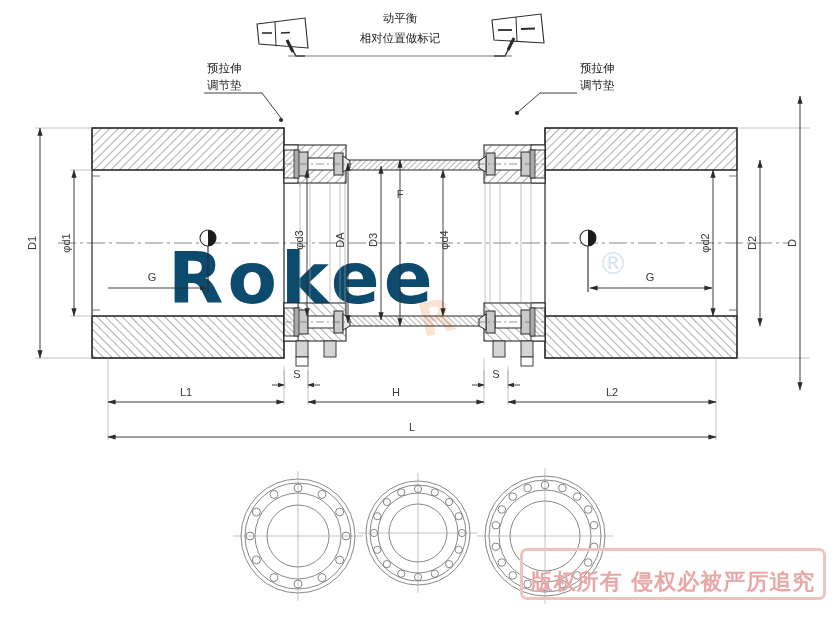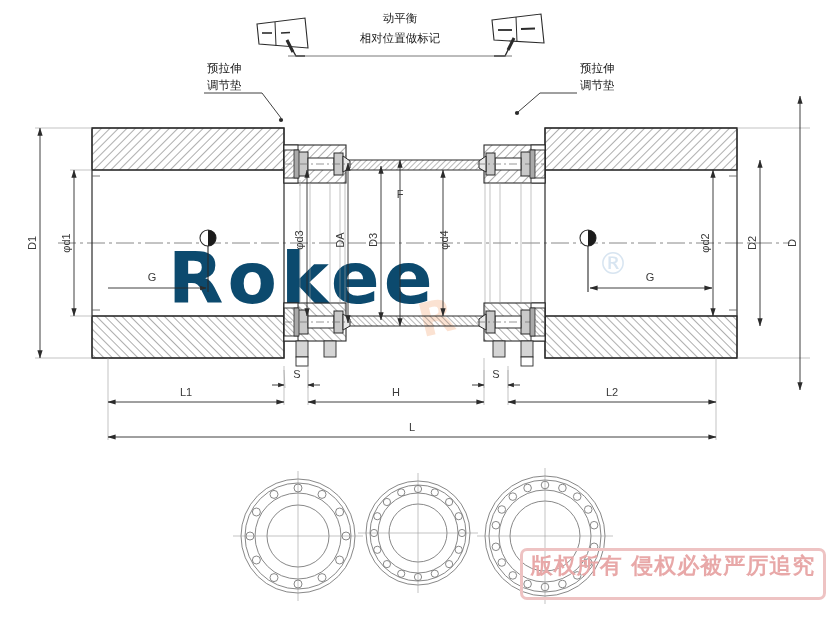--- a/index.html
+++ b/index.html
@@ -21,21 +21,21 @@
     font-weight:bold;font-size:72px;letter-spacing:4px;
     color:#0c4a6e;line-height:100px;white-space:nowrap;
   }
   .wm-rokee .reg{
     position:absolute;left:430px;top:18px;font-size:30px;color:#d8e5f1;
     font-family:"DejaVu Sans",sans-serif;
   }
   .wm-copy{
     position:absolute;left:520px;top:548px;width:300px;height:46px;
     border:3px solid #eec3c3;border-radius:7px;
-    display:flex;align-items:flex-start;justify-content:center;
+    display:flex;align-items:flex-end;justify-content:center;
     pointer-events:none;user-select:none;background:transparent;
   }
   .wm-copy span{
     font-family:"DejaVu Sans",sans-serif;font-size:22px;font-weight:bold;
     color:#e8a8a8;letter-spacing:1px;white-space:nowrap;
   }
   .wm-orange{
     position:absolute;left:418px;top:280px;width:120px;height:60px;
     pointer-events:none;user-select:none;
     font-family:"DejaVu Sans",sans-serif;font-size:46px;font-weight:bold;

